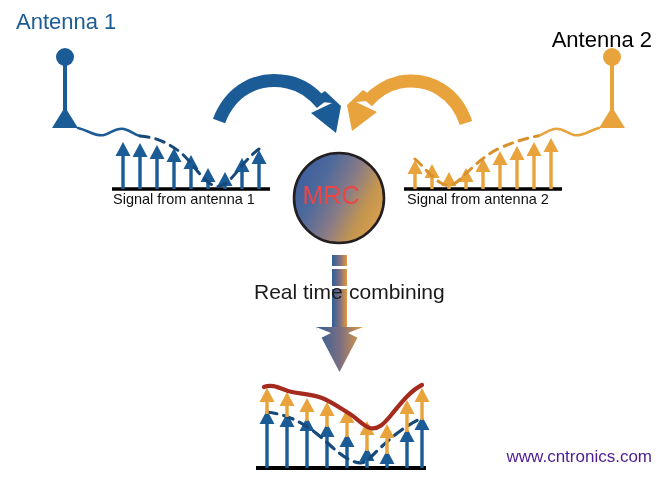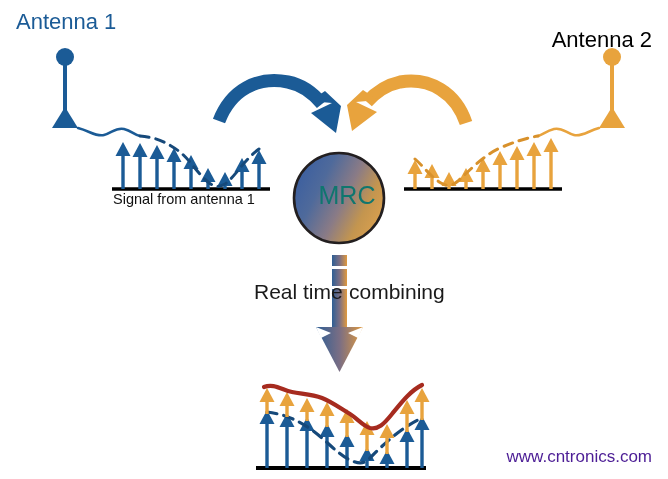--- a/index.html
+++ b/index.html
@@ -69,22 +69,21 @@
     font-size: 21px;
     color: #1a1a1a;
     text-align: right;
   }
   #mrc-label {
     left: 293px;
     top: 183px;
     width: 76px;
     text-align: center;
     font-size: 25px;
-    color: #0f766e;
-    padding-left: 16px;
+    color: #ef4444;
   }
   #watermark {
     right: 16px;
     bottom: 14px;
     font-size: 17px;
     color: #4c1d95;
   }
 </style>
 </head>
 <body>
@@ -319,20 +318,21 @@
       <path d="M264,387 C274,383 282,390 292,392 C302,394 312,394 322,398 C332,402 340,408 350,414 C358,419 363,426 370,428 C378,430 384,424 392,414 C401,403 410,391 422,385" fill="none" stroke="#A62B1F" stroke-width="4.2" stroke-linecap="round" stroke-linejoin="round"></path>
     </g>
   </svg>
 
   <div class="lbl" id="antenna1-label">Antenna 1</div>
 
   <div class="lbl" id="antenna2-label">Antenna 2</div>
 
   <div class="lbl" id="signal1-label">Signal from antenna 1</div>
 
+  <div class="lbl" id="signal2-label">Signal from antenna 2</div>
 
   <div class="lbl" id="mrc-label">MRC</div>
 
   <div class="lbl" id="realtime-label">Real time</div>
 
   <div class="lbl" id="combining-label">combining</div>
 
   <div class="lbl" id="watermark">www.cntronics.com</div>
 
 </div>

